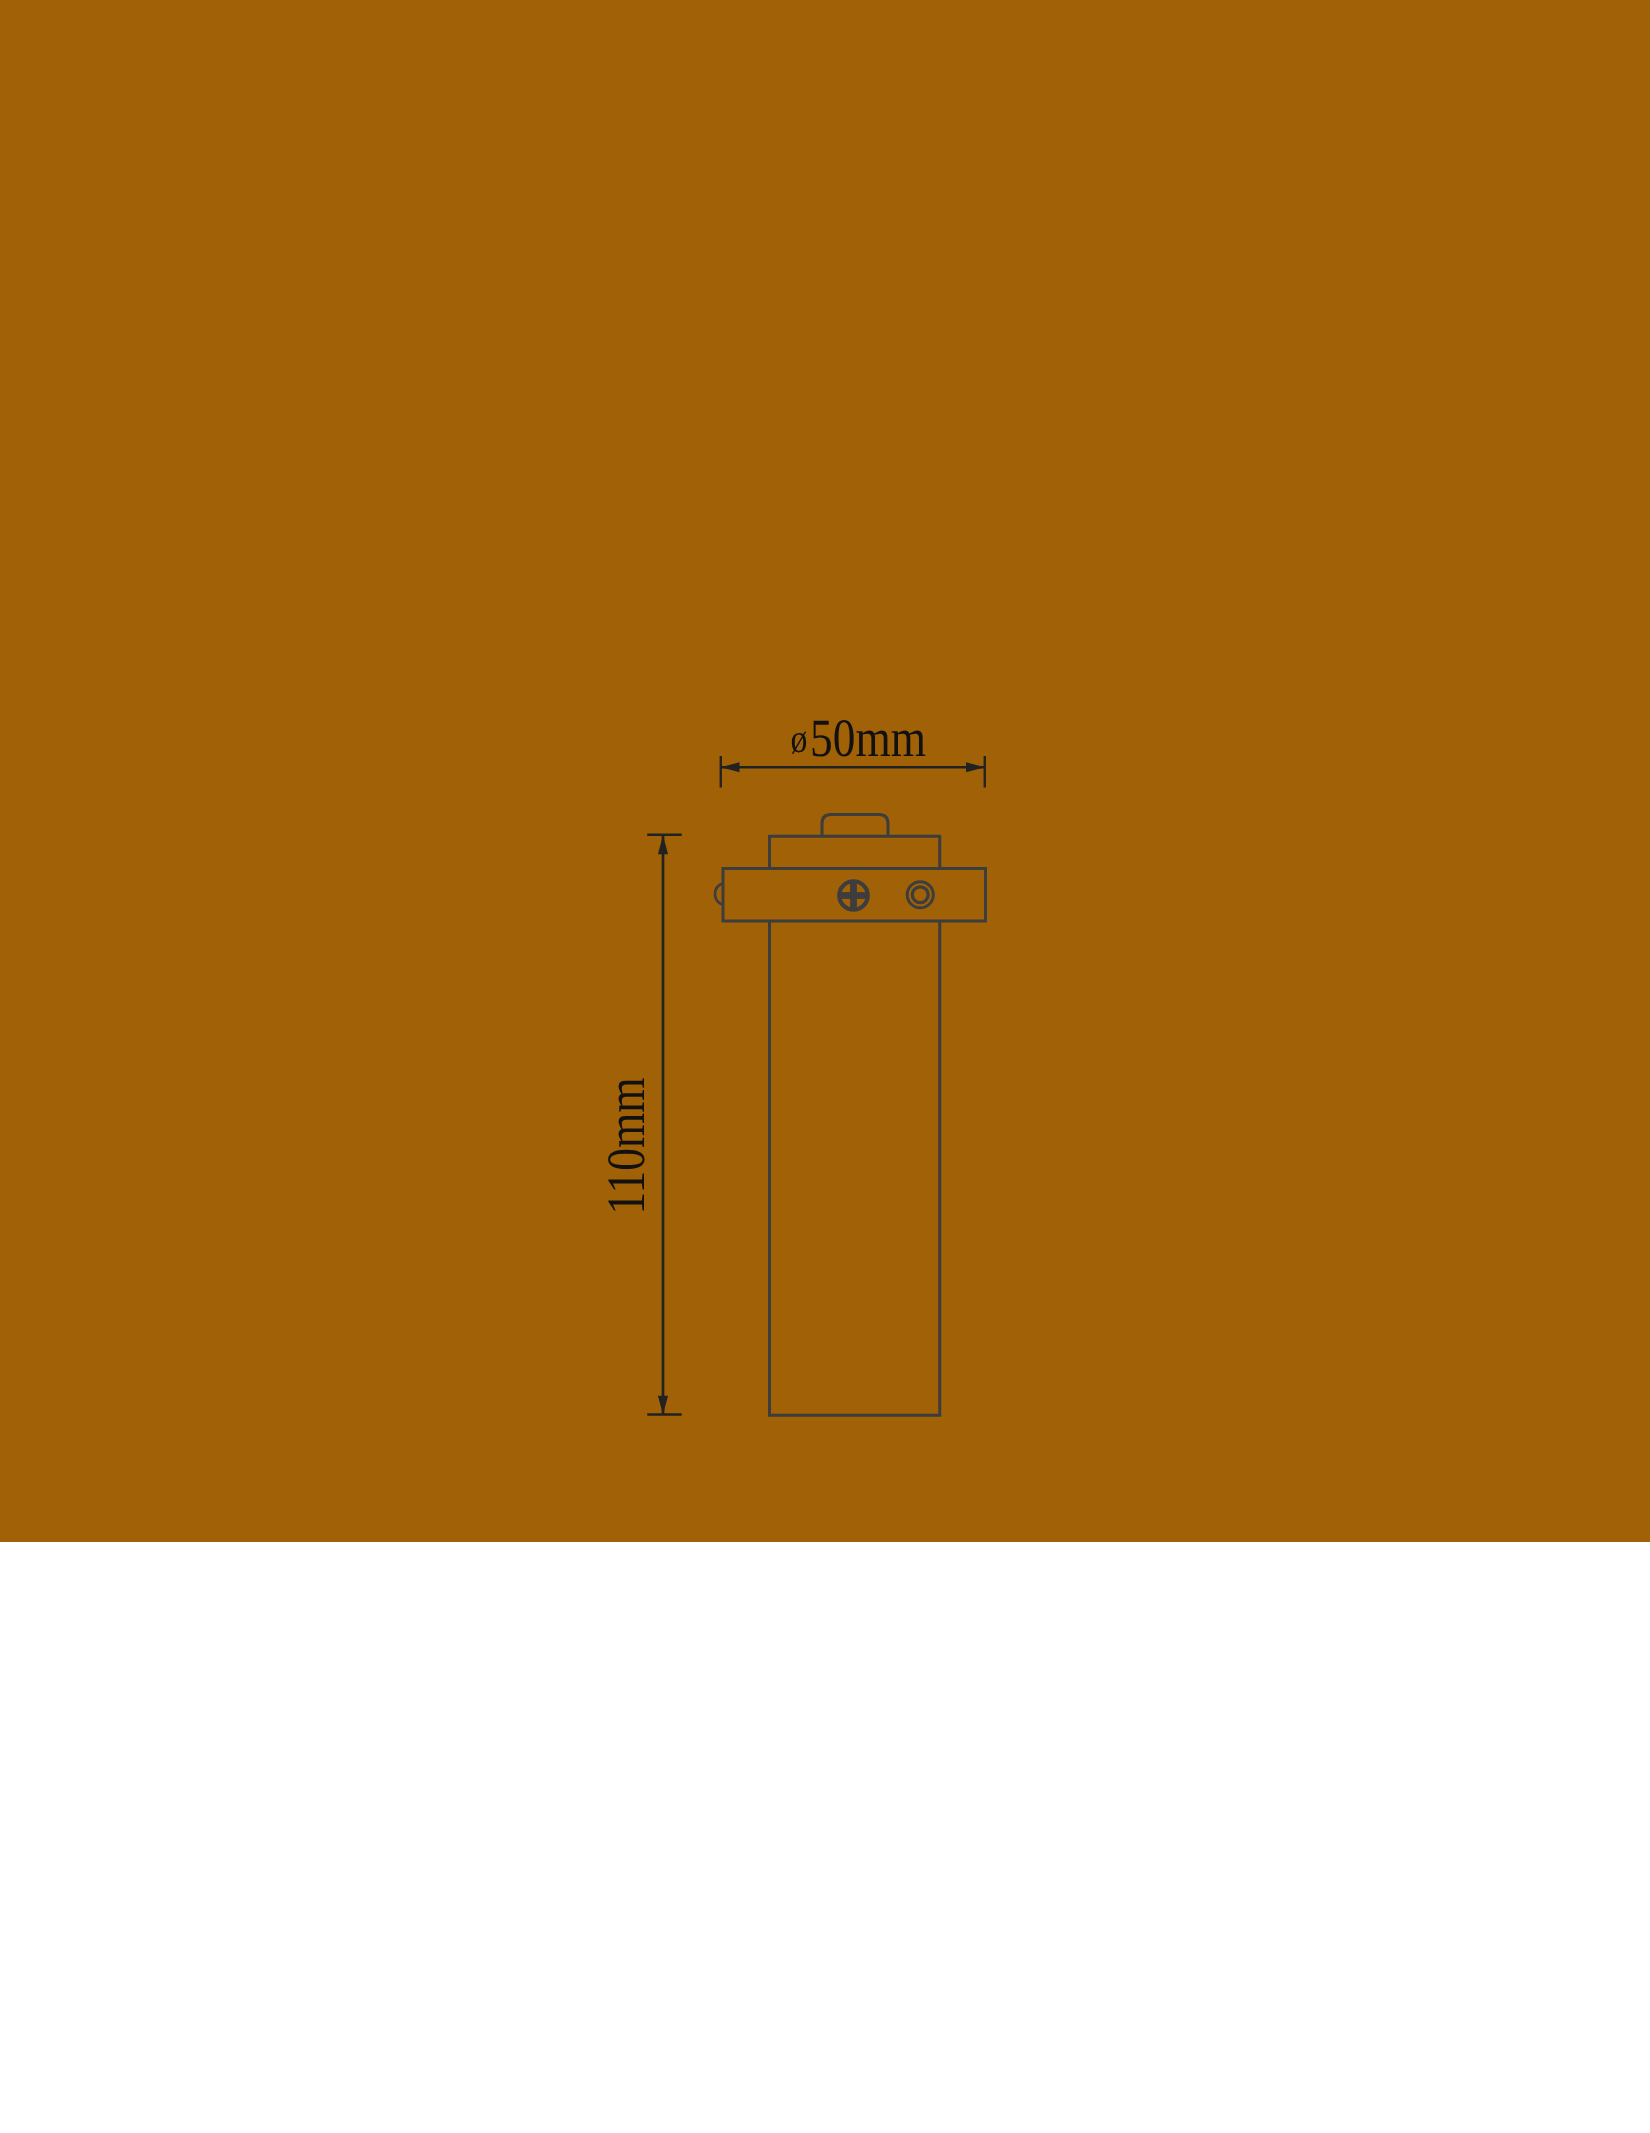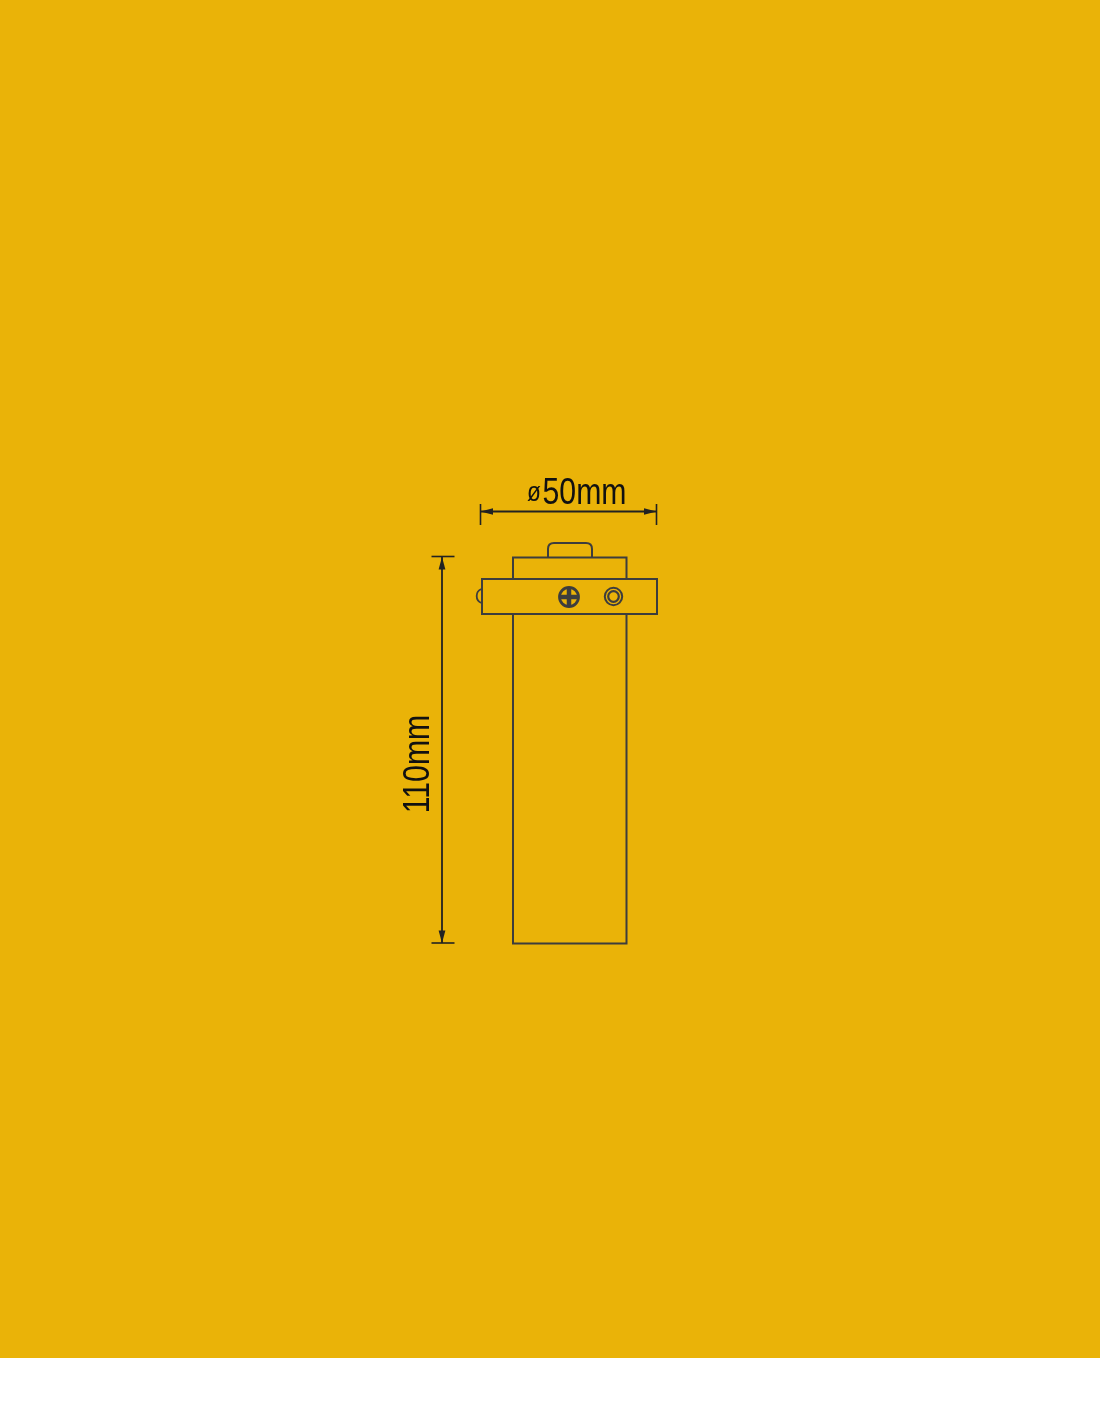--- a/index.html
+++ b/index.html
@@ -3,24 +3,24 @@
 <meta charset="utf-8">
 <style>
   html, body {
     margin: 0;
     padding: 0;
     background: #ffffff;
   }
   .canvas {
     position: relative;
     width: 1100px;
-    height: 1358px;
-    background: #eab308;
+    height: 1028px;
+    background: #a16207;
     overflow: hidden;
-    font-family: Liberation Sans, sans-serif;
+    font-family: Liberation Serif, serif;
   }
   .drawing-svg {
     position: absolute;
     left: 0;
     top: 0;
     width: 1100px;
     height: 1422px;
   }
   .dim-label {
     position: absolute;

